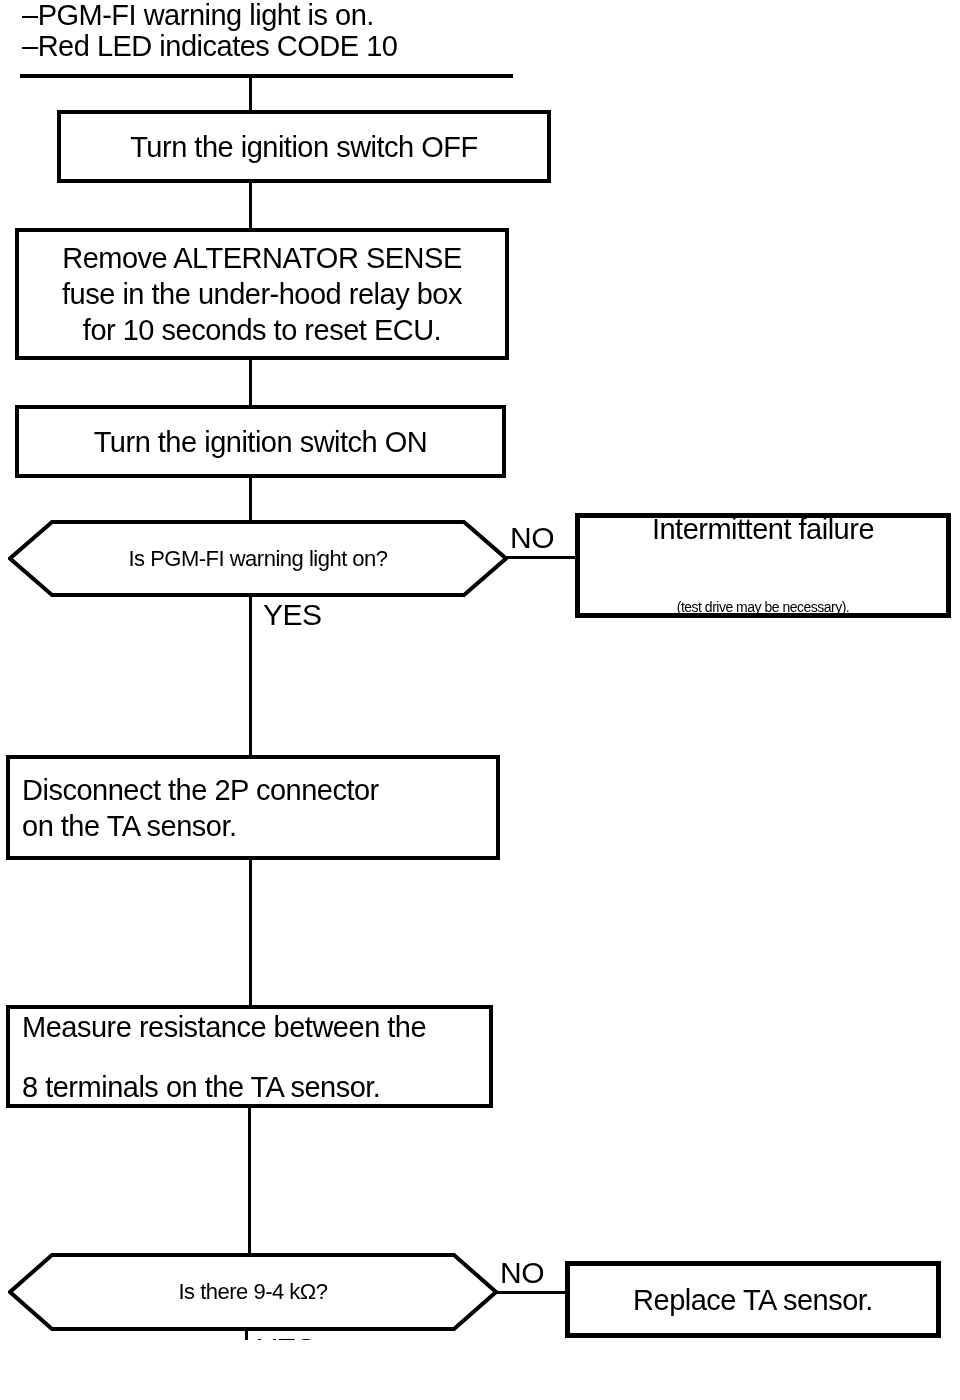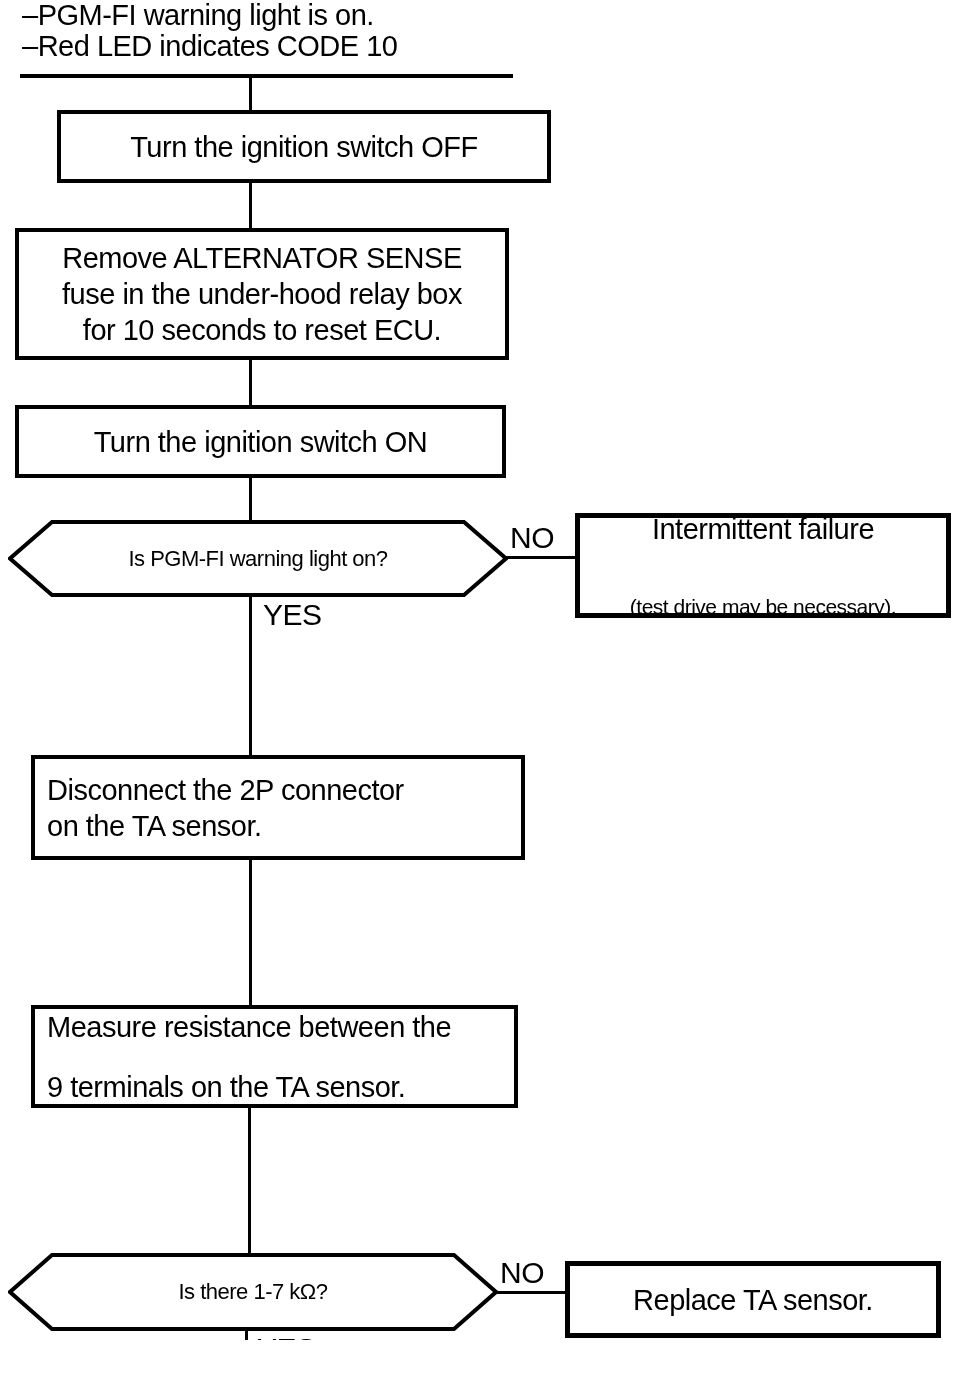--- a/index.html
+++ b/index.html
@@ -33,24 +33,23 @@
     text-align: center;
     font-size: 29px;
     line-height: 36px;
     letter-spacing: -0.5px;
   }
   .box.left-align {
     align-items: flex-start;
     text-align: left;
     padding-left: 12px;
     padding-right: 6px;
-    margin-left: 25px;
   }
   .box.thick { border-width: 5px; gap: 47px; }
-  .box .sub { font-size: 21px; line-height: 26px; }
+  .box .sub { font-size: 14px; line-height: 26px; }
   .vline { position: absolute; width: 3px; background: var(--ink); }
   .hline { position: absolute; height: 3px; background: var(--ink); }
   .hex { position: absolute; }
   .hex svg { position: absolute; left: 0; top: 0; width: 100%; height: 100%; }
   .hex .hex-label {
     position: absolute;
     left: 0; top: 0; right: 0; bottom: 0;
     display: flex;
     align-items: center;
     justify-content: center;
@@ -117,30 +116,30 @@
 
   <div class="box left-align" style="left:6px; top:755px; width:494px; height:105px;">
     <div>Disconnect the 2P connector</div>
     <div>on the TA sensor.</div>
   </div>
 
   <div class="vline" style="left:249px; top:860px; height:145px;"></div>
 
   <div class="box left-align" style="left:6px; top:1005px; width:487px; height:103px;gap:24px;">
     <div>Measure resistance between the</div>
-    <div>9 terminals on the TA sensor.</div>
+    <div>8 terminals on the TA sensor.</div>
   </div>
 
   <div class="vline" style="left:248px; top:1108px; height:145px;"></div>
 
   <div class="hex" style="left:8px; top:1253px; width:490px; height:78px;">
     <svg viewBox="0 0 490 78" preserveAspectRatio="none">
       <polygon points="44,2 446,2 488,39 446,76 44,76 2,39" fill="#ffffff" stroke="#000000" stroke-width="4"></polygon>
     </svg>
-    <div class="hex-label">Is there 1-7 kΩ?</div>
+    <div class="hex-label">Is there 9-4 kΩ?</div>
   </div>
 
   <div class="branch-label" style="left:500px; top:1256px;">NO</div>
   <div class="hline" style="left:495px; top:1291px; width:71px;"></div>
 
   <div class="box thick" style="left:565px; top:1261px; width:376px; height:77px;align-items:center;">
     <div>Replace TA sensor.</div>
   </div>
 
   <div class="vline" style="left:245px; top:1331px; height:69px;"></div>

